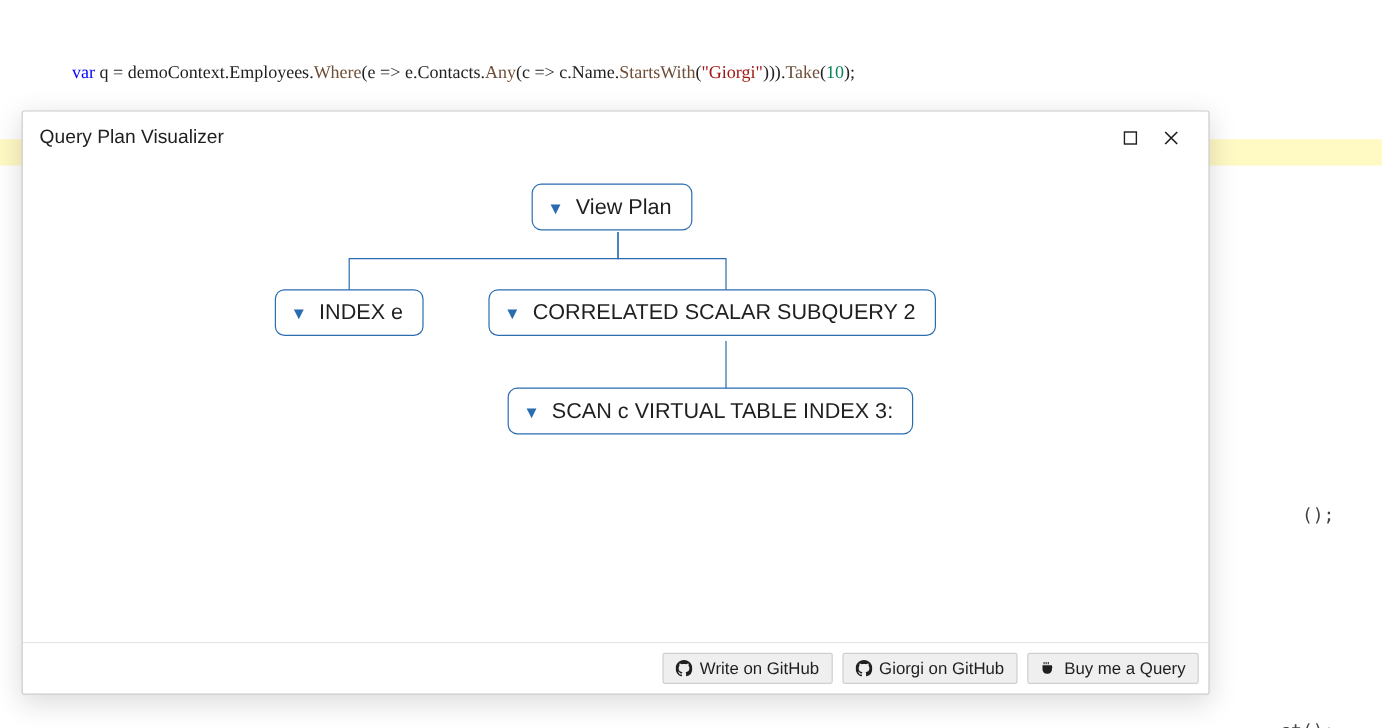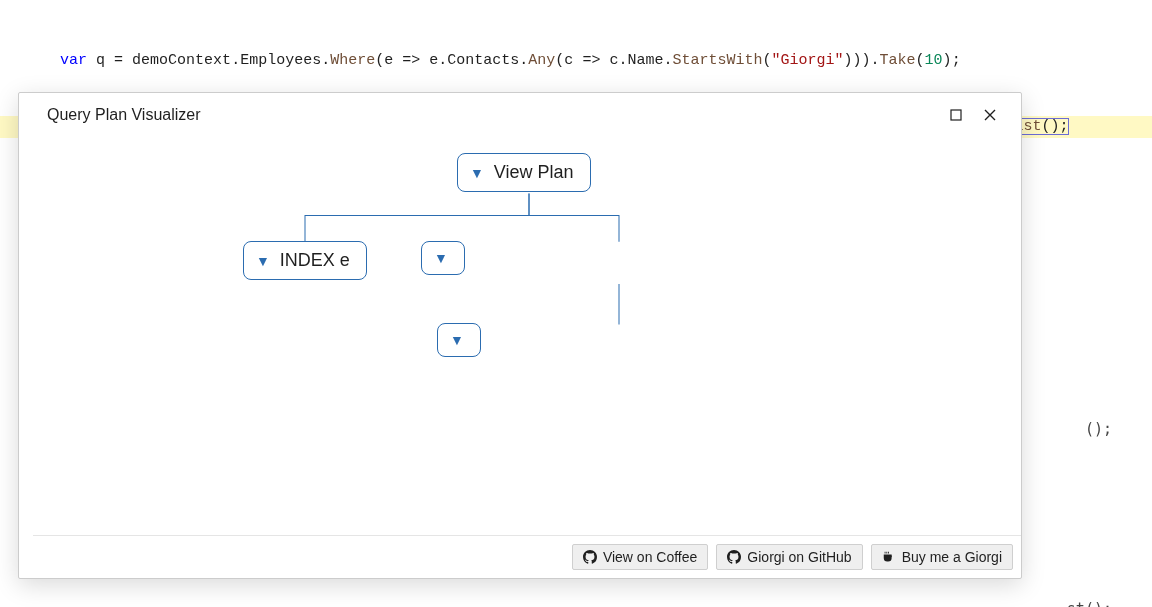--- a/index.html
+++ b/index.html
@@ -18,20 +18,21 @@
     left: 0;
     right: 0;
     font-family: Consolas, "Courier New", monospace;
     font-size: 15px;
     line-height: 22px;
     color: #1f1f1f;
     white-space: pre;
   }
   .code-line {
     padding-left: 60px;
+    font-family: Liberation Serif, serif;
   }
   .code-line.hl {
     background: #fff9c4;
   }
   .kw { color: #0000ff; }
   .ident { color: #1f1f1f; }
   .member { color: #1f1f1f; }
   .method { color: #6f4e37; }
   .str { color: #a31515; }
   .num { color: #098658; }
@@ -55,21 +56,20 @@
     top: 92px;
     left: 18px;
     width: 988px;
     height: 485px;
     background: #ffffff;
     border: 1px solid #cccccc;
     box-shadow: 0 6px 24px rgba(0,0,0,0.15);
     border-radius: 2px;
     display: flex;
     flex-direction: column;
-    padding-left: 14px;
   }
   .panel-titlebar {
     height: 44px;
     display: flex;
     align-items: center;
     padding: 0 14px;
     font-size: 16px;
     color: #1f1f1f;
   }
   .panel-title { flex: 1; }
@@ -176,40 +176,42 @@
       <span>View Plan</span>
     </div>
 
     <div class="node" style="left:210px; top:104px;">
       <span class="tri">▼</span>
       <span>INDEX e</span>
     </div>
 
     <div class="node" style="left:388px; top:104px;">
       <span class="tri">▼</span>
+      <span>CORRELATED SCALAR SUBQUERY 2</span>
     </div>
 
     <div class="node" style="left:404px; top:186px;">
       <span class="tri">▼</span>
+      <span>SCAN c VIRTUAL TABLE INDEX 3:</span>
     </div>
   </div>
 
   <div class="panel-footer">
     <div class="footer-btn">
       <svg width="14" height="14" viewBox="0 0 16 16">
           <path fill="#1f1f1f" d="M8 0C3.58 0 0 3.58 0 8c0 3.54 2.29 6.53 5.47 7.59.4.07.55-.17.55-.38 0-.19-.01-.82-.01-1.49-2.01.37-2.53-.49-2.69-.94-.09-.23-.48-.94-.82-1.13-.28-.15-.68-.52-.01-.53.63-.01 1.08.58 1.23.82.72 1.21 1.87.87 2.33.66.07-.52.28-.87.51-1.07-1.78-.2-3.64-.89-3.64-3.95 0-.87.31-1.59.82-2.15-.08-.2-.36-1.02.08-2.12 0 0 .67-.21 2.2.82.64-.18 1.32-.27 2-.27.68 0 1.36.09 2 .27 1.53-1.04 2.2-.82 2.2-.82.44 1.1.16 1.92.08 2.12.51.56.82 1.27.82 2.15 0 3.07-1.87 3.75-3.65 3.95.29.25.54.73.54 1.48 0 1.07-.01 1.93-.01 2.2 0 .21.15.46.55.38A8.013 8.013 0 0 0 16 8c0-4.42-3.58-8-8-8z"></path>
         </svg>
-      <span>View on Coffee</span>
+      <span>Write on GitHub</span>
     </div>
     <div class="footer-btn">
       <svg width="14" height="14" viewBox="0 0 16 16">
           <path fill="#1f1f1f" d="M8 0C3.58 0 0 3.58 0 8c0 3.54 2.29 6.53 5.47 7.59.4.07.55-.17.55-.38 0-.19-.01-.82-.01-1.49-2.01.37-2.53-.49-2.69-.94-.09-.23-.48-.94-.82-1.13-.28-.15-.68-.52-.01-.53.63-.01 1.08.58 1.23.82.72 1.21 1.87.87 2.33.66.07-.52.28-.87.51-1.07-1.78-.2-3.64-.89-3.64-3.95 0-.87.31-1.59.82-2.15-.08-.2-.36-1.02.08-2.12 0 0 .67-.21 2.2.82.64-.18 1.32-.27 2-.27.68 0 1.36.09 2 .27 1.53-1.04 2.2-.82 2.2-.82.44 1.1.16 1.92.08 2.12.51.56.82 1.27.82 2.15 0 3.07-1.87 3.75-3.65 3.95.29.25.54.73.54 1.48 0 1.07-.01 1.93-.01 2.2 0 .21.15.46.55.38A8.013 8.013 0 0 0 16 8c0-4.42-3.58-8-8-8z"></path>
         </svg>
       <span>Giorgi on GitHub</span>
     </div>
     <div class="footer-btn">
       <svg width="14" height="14" viewBox="0 0 16 16">
           <path fill="#1f1f1f" d="M2 5h9v4a4 4 0 0 1-4 4H6a4 4 0 0 1-4-4V5zm9 1v2a1.5 1.5 0 0 0 0-2zM3 2h1v2H3zM5 2h1v2H5zM7 2h1v2H7z"></path>
         </svg>
-      <span>Buy me a Giorgi</span>
+      <span>Buy me a Query</span>
     </div>
   </div>
 </div>
 
 </body></html>

